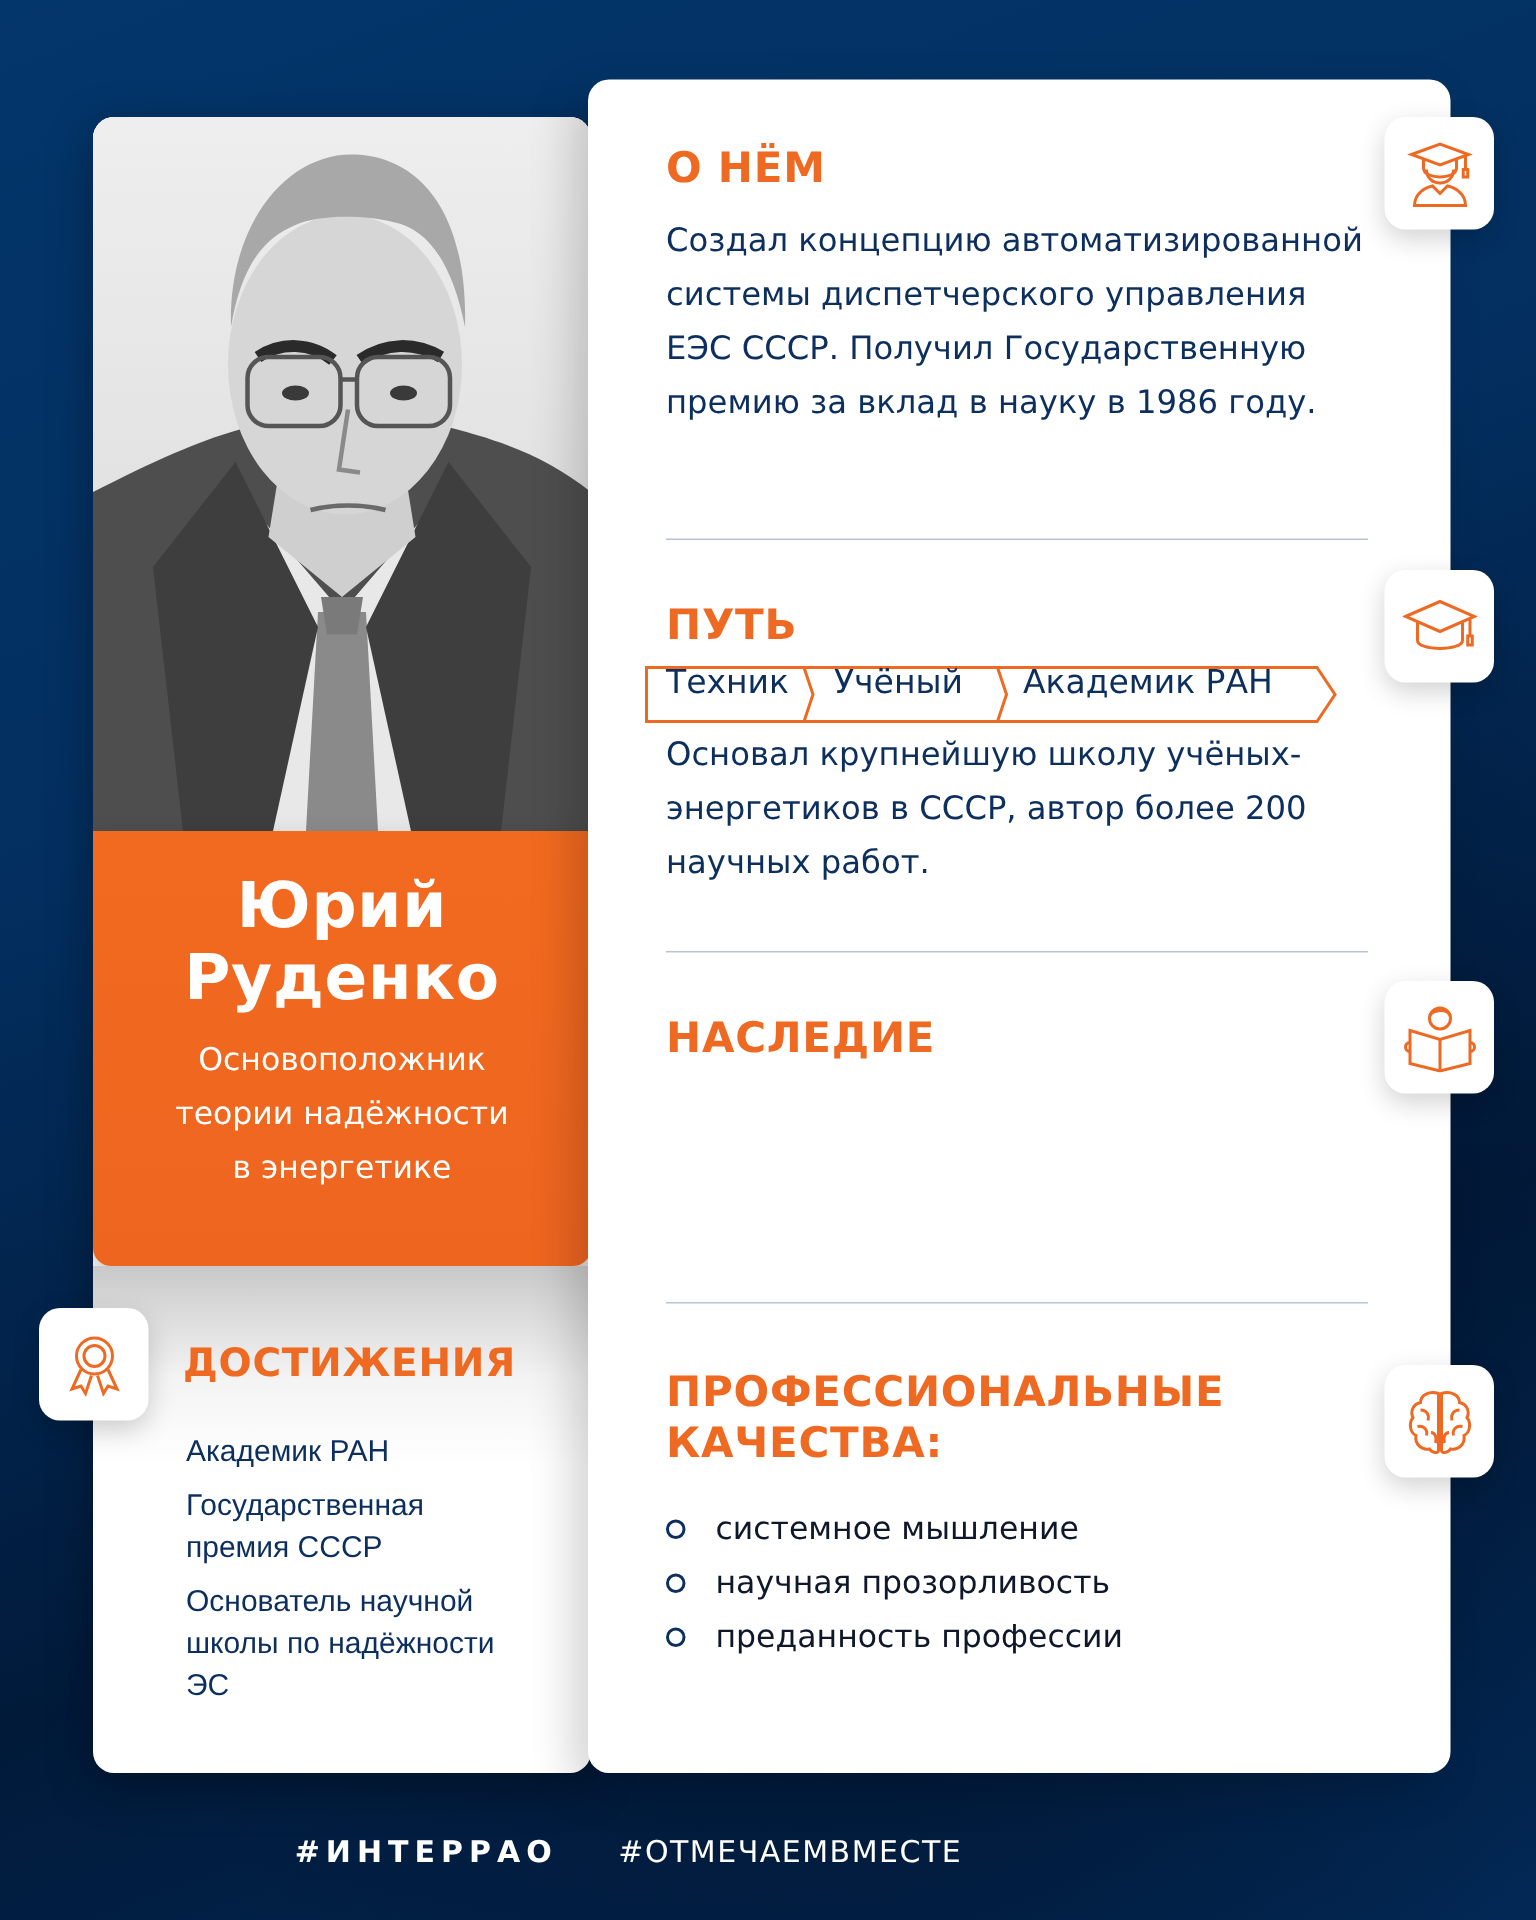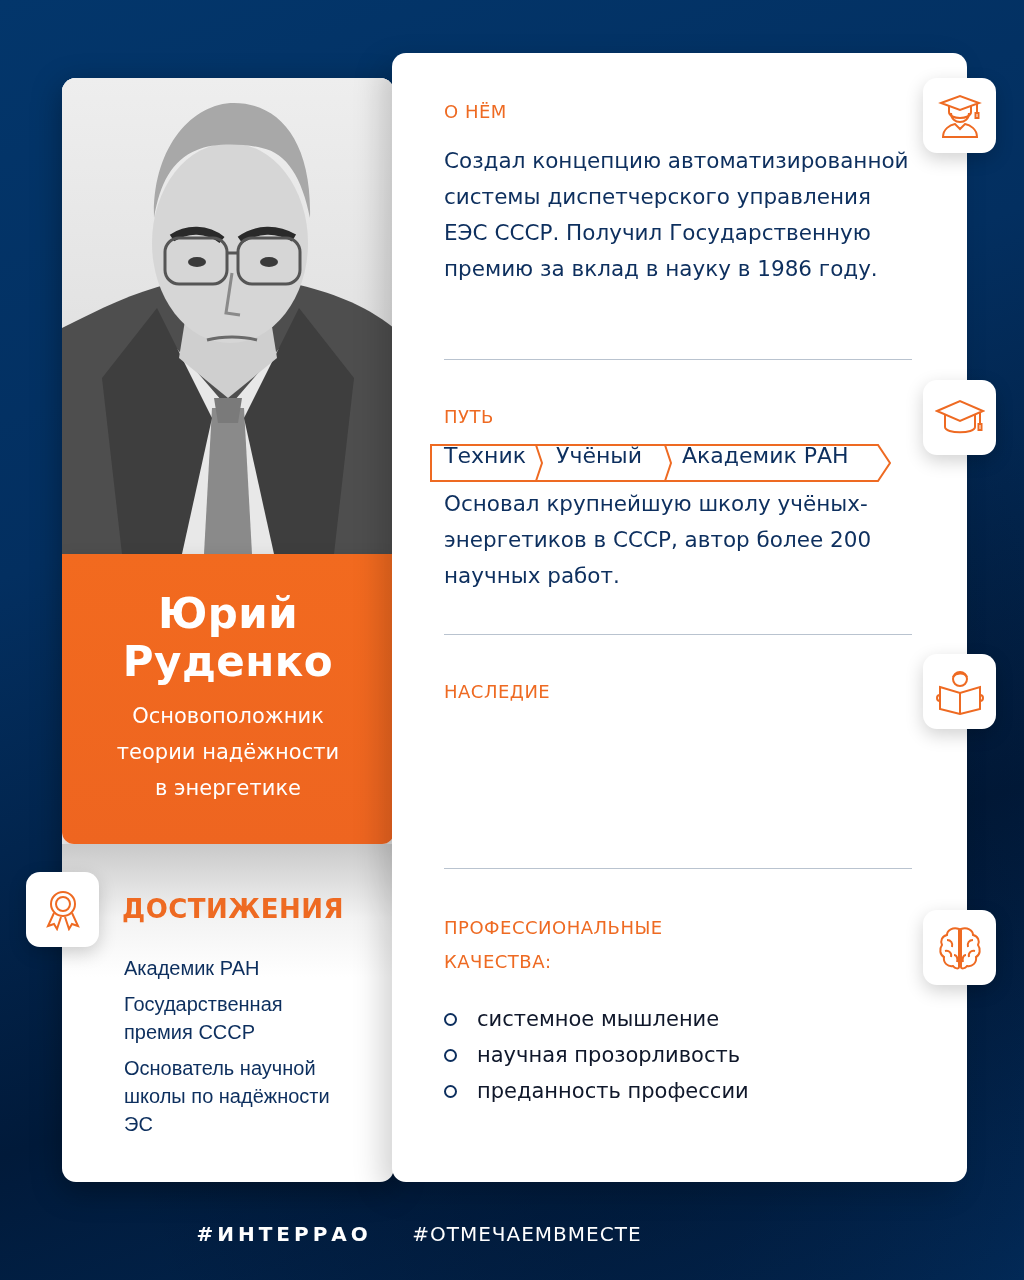--- a/index.html
+++ b/index.html
@@ -29,21 +29,21 @@
   .photo svg { position: absolute; left: 0; top: 0; }
   .name-block {
     position: absolute; left: 0; top: 476px; width: 332px; height: 290px;
     background: linear-gradient(180deg, #f26a1f 0%, #ee6520 100%);
     border-radius: 0 0 12px 12px;
     text-align: center; color: #ffffff;
     box-shadow: 0 10px 20px rgba(0,0,0,0.25);
   }
   .name-block .name {
     font-family: "DejaVu Sans", sans-serif; font-weight: bold;
-    font-size: 42px; line-height: 48px; padding-top: 36px; letter-spacing: 0.5px;
+    font-size: 42px; line-height: 48px; padding-top: 26px; letter-spacing: 0.5px;
   }
   .name-block .subtitle {
     font-size: 21px; line-height: 36px; margin-top: 12px; padding: 0 20px;
   }
   .achievements {
     position: absolute; left: 0; top: 766px; width: 332px; height: 296px;
     background: linear-gradient(180deg, #c9c9c9 0%, #f3f3f3 25%, #ffffff 45%, #ffffff 100%);
   }
   .achievements .title {
     position: absolute; left: 60px; top: 50px;
@@ -56,21 +56,21 @@
   }
 
   
   .right-card {
     position: absolute; left: 392px; top: 53px; width: 575px; height: 1129px;
     background: #ffffff; border-radius: 14px;
     box-shadow: -10px 10px 30px rgba(0,0,0,0.18);
   }
   .section { position: absolute; left: 52px; width: 470px; }
   .section .heading {
-    color: #ee6a22; font-weight: normal; font-size: 18px; line-height: 34px; letter-spacing: 0.5px;
+    color: #ee6a22; font-weight: bold; font-size: 28px; line-height: 34px; letter-spacing: 0.5px;
   }
   .section .body {
     color: #0d2f5e; font-size: 21.5px; line-height: 36px; margin-top: 14px;
   }
   .divider { position: absolute; left: 52px; width: 468px; height: 1px; background: #b9c3cf; }
 
   .path-bar {
     display: flex; margin-top: 10px; margin-left: -14px; height: 38px; position: relative;
   }
   .path-step {

